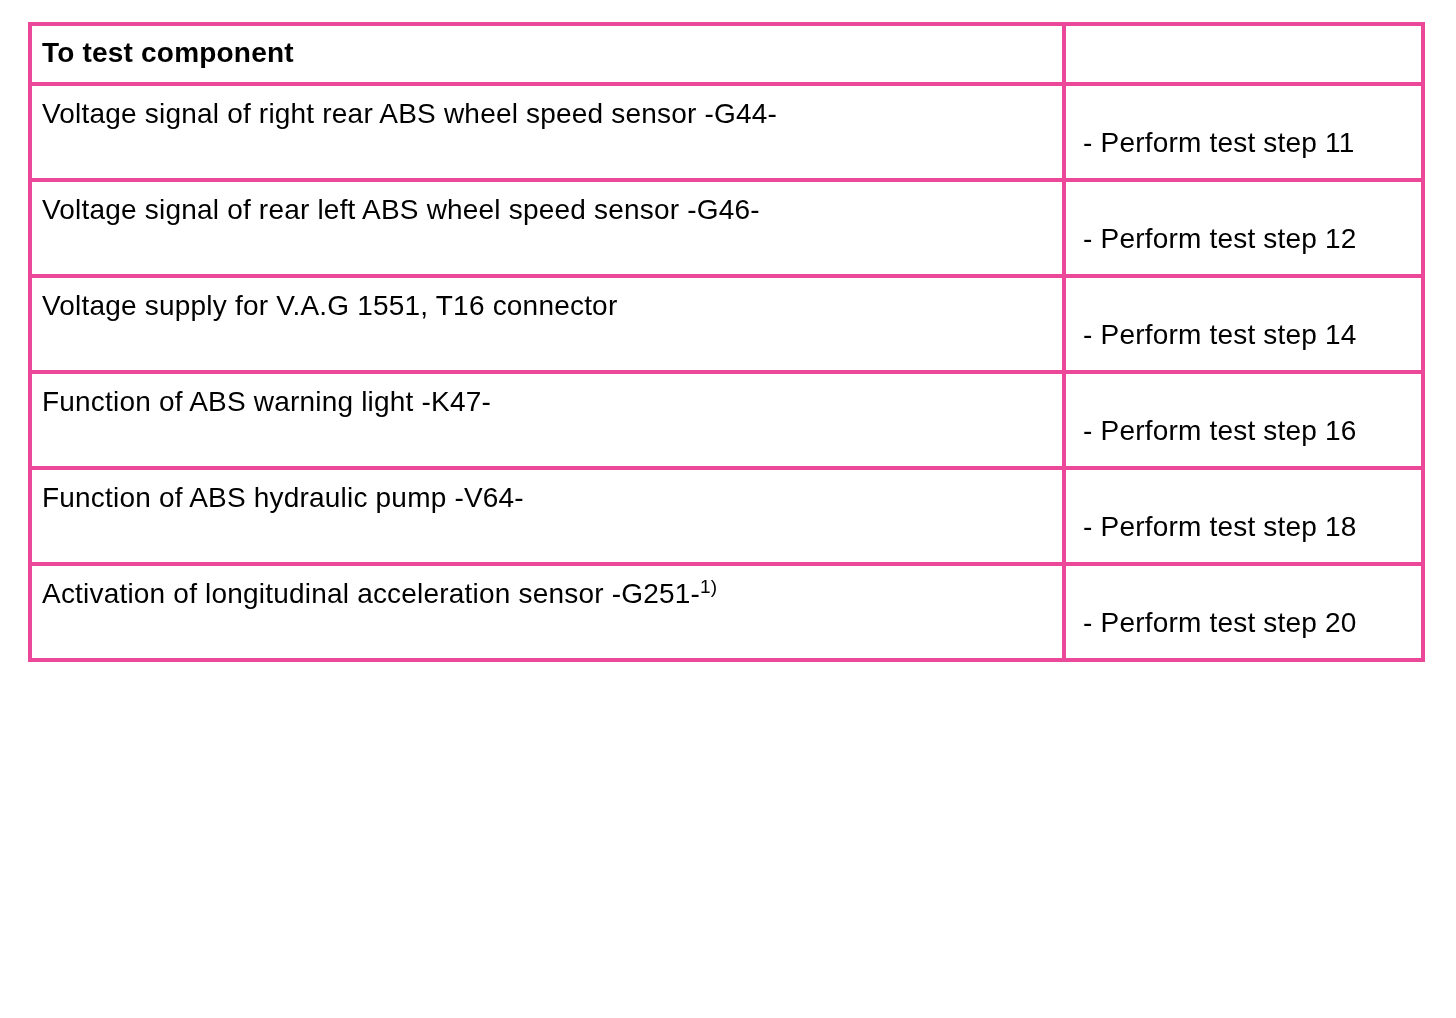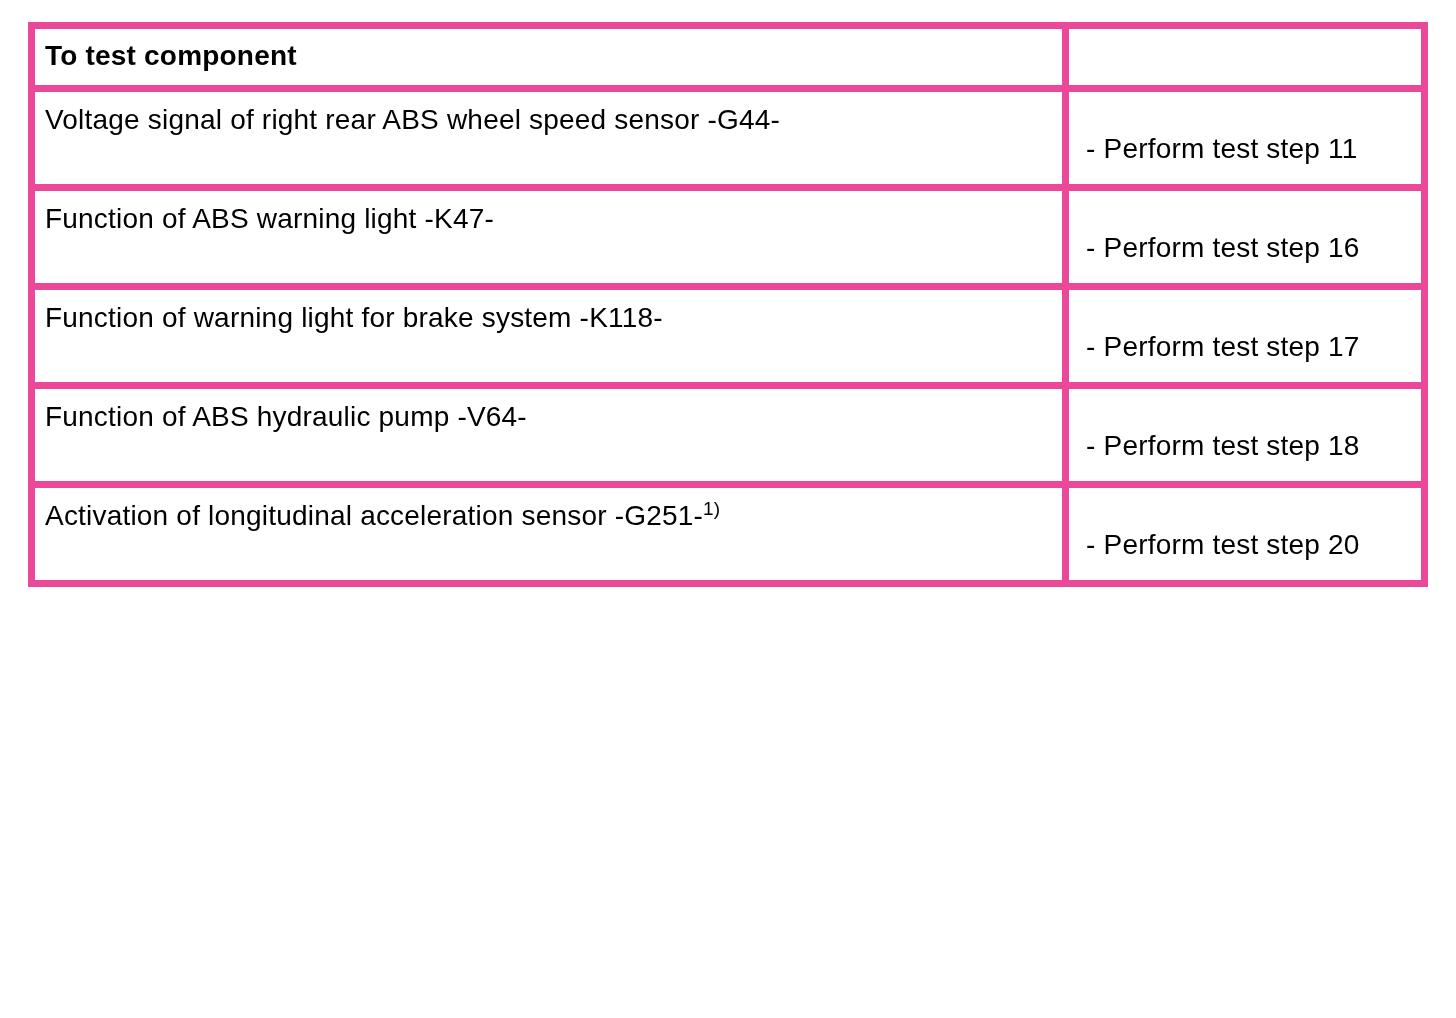--- a/index.html
+++ b/index.html
@@ -20,21 +20,21 @@
     left: 28px;
     top: 22px;
     width: 1393px;
     border-collapse: collapse;
     table-layout: fixed;
     background: #ffffff;
   }
   .doc-table col.c-component { width: 1034px; }
   .doc-table col.c-action   { width: 359px; }
   .doc-table th, .doc-table td {
-    border: 7px solid #ec4899;
+    border: 4px solid #ec4899;
     margin: 0;
     overflow: hidden;
   }
   .doc-table th.col-component {
     height: 54px;
     font-size: 28px;
     font-weight: bold;
     text-align: left;
     vertical-align: middle;
     padding: 0 10px 2px 10px;
@@ -82,33 +82,37 @@
       <th class="col-component">To test component</th>
       <th class="col-action"></th>
     </tr>
   </thead>
   <tbody>
   <tr>
     <td class="col-component"><span class="comp-text">Voltage signal of right rear ABS wheel speed sensor -G44-</span></td>
     <td class="col-action"><span class="act-text">- Perform test step 11</span></td>
   </tr>
 
+  <tr>
+    <td class="col-component"><span class="comp-text">Voltage signal of rear left ABS wheel speed sensor -G46-</span></td>
+    <td class="col-action"><span class="act-text">- Perform test step 12</span></td>
+  </tr>
 
 
+  <tr>
+    <td class="col-component"><span class="comp-text">Voltage supply for V.A.G 1551, T16 connector</span></td>
+    <td class="col-action"><span class="act-text">- Perform test step 14</span></td>
+  </tr>
 
 
   <tr>
     <td class="col-component"><span class="comp-text">Function of ABS warning light -K47-</span></td>
     <td class="col-action"><span class="act-text">- Perform test step 16</span></td>
   </tr>
 
-  <tr>
-    <td class="col-component"><span class="comp-text">Function of warning light for brake system -K118-</span></td>
-    <td class="col-action"><span class="act-text">- Perform test step 17</span></td>
-  </tr>
 
   <tr>
     <td class="col-component"><span class="comp-text">Function of ABS hydraulic pump -V64-</span></td>
     <td class="col-action"><span class="act-text">- Perform test step 18</span></td>
   </tr>
 
 
   <tr>
     <td class="col-component"><span class="comp-text">Activation of longitudinal acceleration sensor -G251-</span><sup class="footnote">1)</sup></td>
     <td class="col-action"><span class="act-text">- Perform test step 20</span></td>

